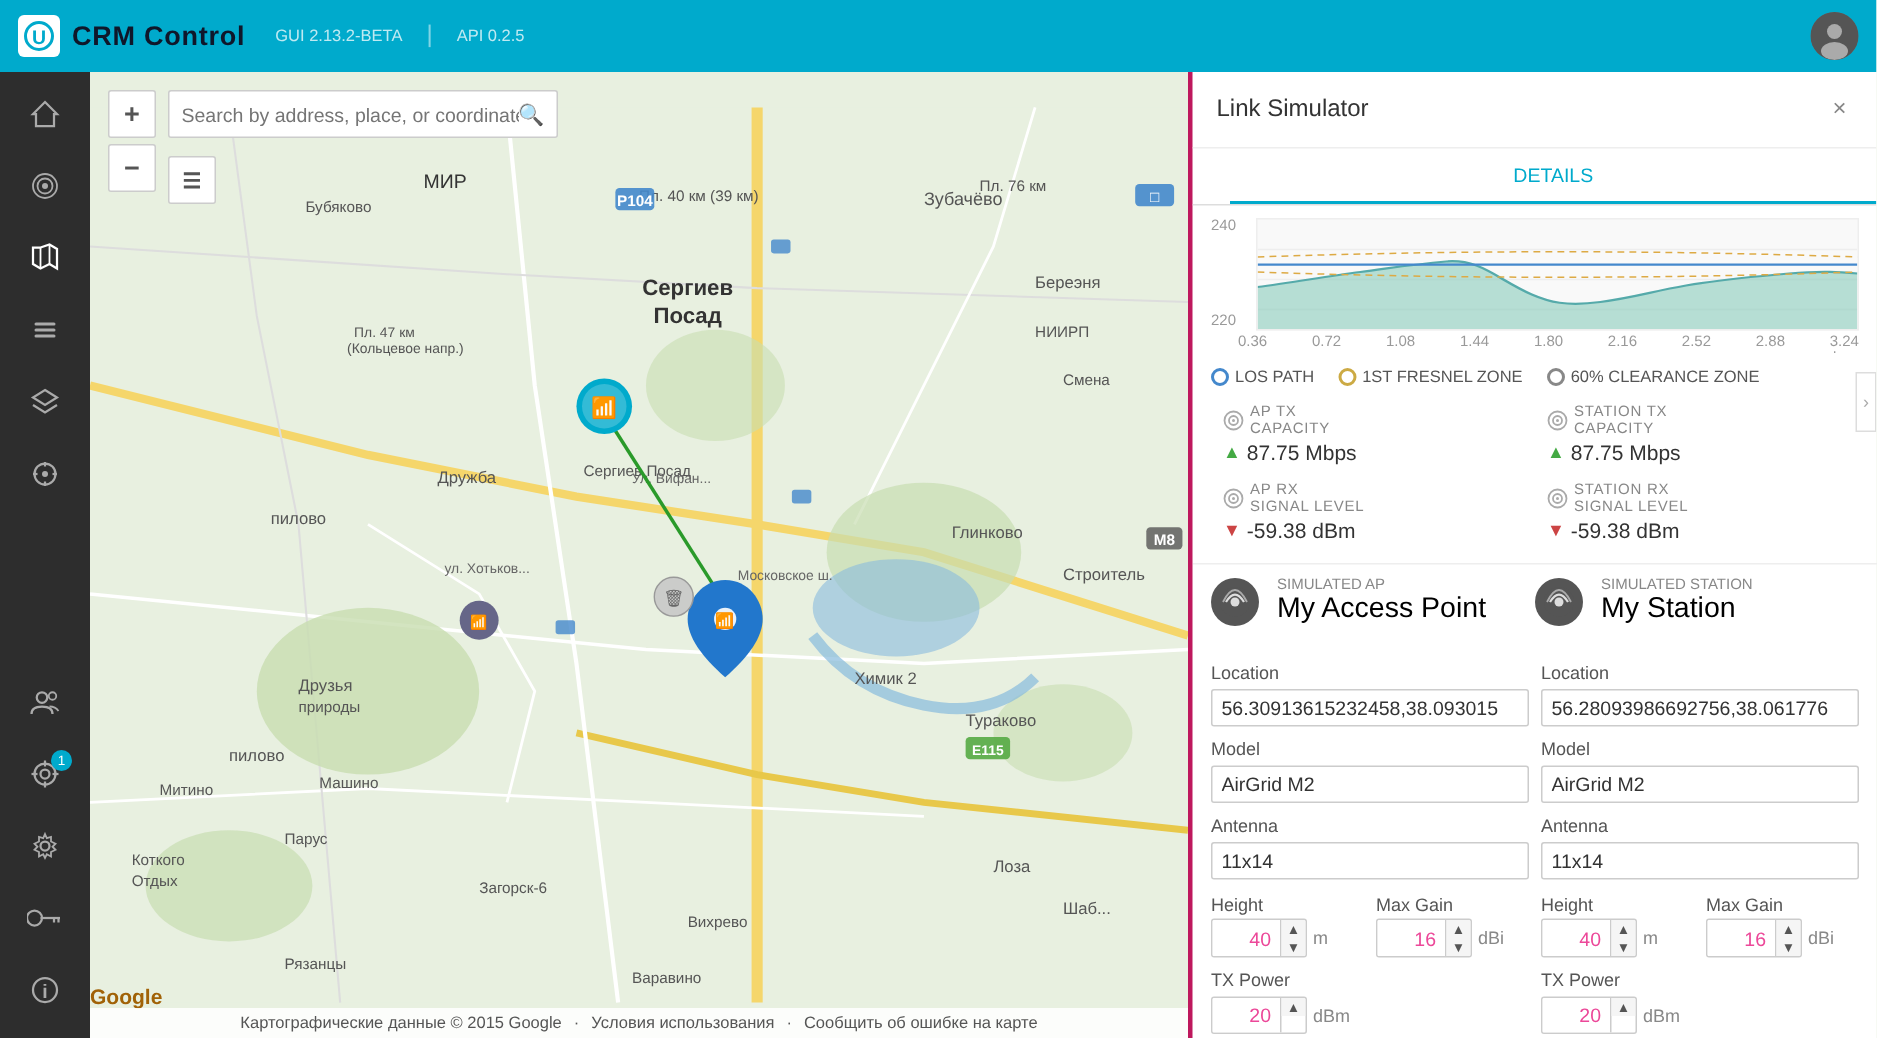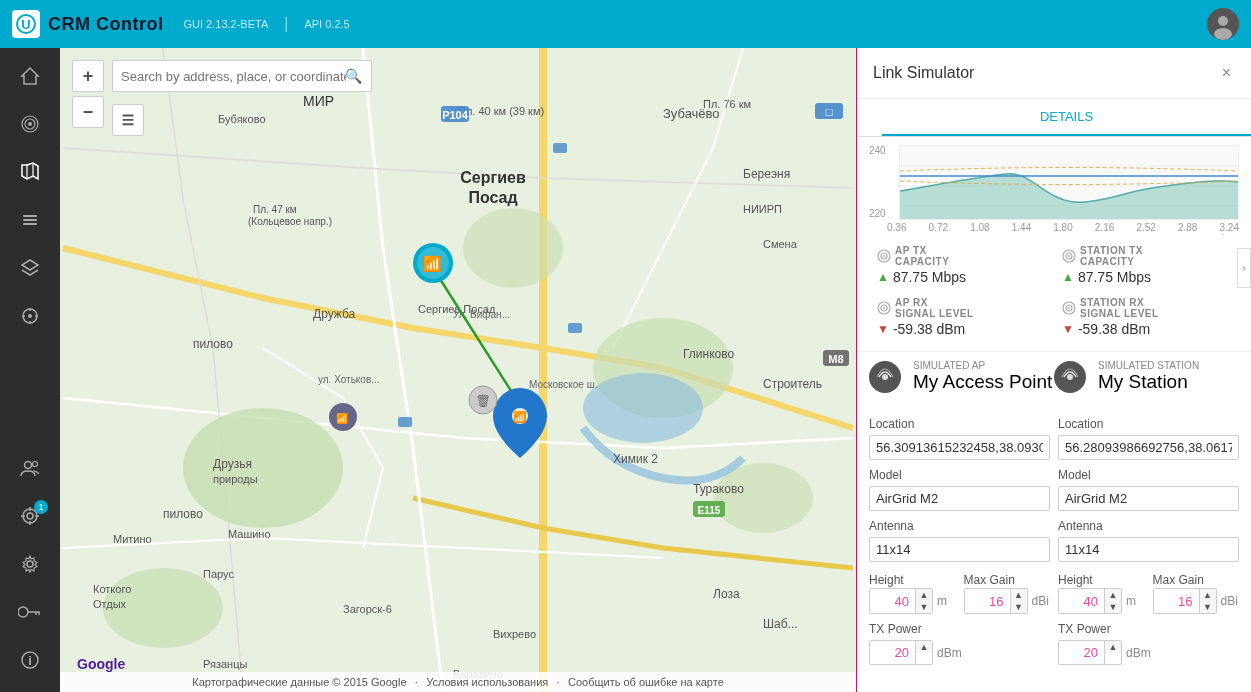--- a/index.html
+++ b/index.html
@@ -141,30 +141,30 @@
       height: 20px;
       display: flex; align-items: center; justify-content: center;
       font-size: 11px; color: #555;
       gap: 8px;
     }
     .map-footer a { color: #555; text-decoration: none; }
 
     
     .google-logo {
       position: absolute;
-      bottom: 20px; left: 17px;
+      bottom: 20px; left: 0;
       font-size: 14px; font-weight: bold;
-      color: #4c1d95;
+      color: #a16207;
     }
 
     
     .panel {
-      width: 395px;
+      width: 459px;
       background: #fff;
-      border-left: 1px solid #be185d;
+      border-left: 3px solid #be185d;
       display: flex;
       flex-direction: column;
       position: relative;
       overflow: hidden;
     }
     .panel-header {
       display: flex;
       align-items: center;
       padding: 12px 16px;
       border-bottom: 1px solid #eee;
@@ -256,21 +256,21 @@
       grid-template-columns: 1fr 1fr;
       gap: 0;
       padding: 0 12px 8px 12px;
     }
     .link-calc-item {
       padding: 6px 8px;
       display: flex; flex-direction: column; gap: 2px;
     }
     .link-calc-label {
       font-size: 10px; color: #888; text-transform: uppercase; letter-spacing: 0.5px;
-      display: flex; align-items: center; gap: 4px; font-weight: bold;
+      display: flex; align-items: center; gap: 4px;
     }
     .link-calc-value {
       font-size: 14px; color: #333; font-weight: 500;
       display: flex; align-items: center; gap: 4px;
     }
     .trend-icon { font-size: 12px; }
     .trend-up { color: #44aa44; }
     .trend-down { color: #cc4444; }
 
     
@@ -659,20 +659,34 @@
             <span>1.80</span>
             <span>2.16</span>
             <span>2.52</span>
             <span>2.88</span>
             <span>3.24</span>
           </div>
           <div class="chart-unit">km</div>
         </div>
       </div>
 
+      <div class="chart-legend">
+        <div class="legend-item">
+          <div class="legend-dot legend-los"></div>
+          <span>LOS PATH</span>
+        </div>
+        <div class="legend-item">
+          <div class="legend-dot legend-fresnel"></div>
+          <span>1ST FRESNEL ZONE</span>
+        </div>
+        <div class="legend-item">
+          <div class="legend-dot legend-clearance"></div>
+          <span>60% CLEARANCE ZONE</span>
+        </div>
+      </div>
 
       <div class="link-calc-grid">
 
         <div class="link-calc-item">
           <div class="link-calc-label">
             <svg width="14" height="14" viewBox="0 0 14 14">
               <circle cx="7" cy="7" r="6" fill="none" stroke="#aaa" stroke-width="1.2"></circle>
               <circle cx="7" cy="7" r="3" fill="none" stroke="#aaa" stroke-width="1.2"></circle>
               <circle cx="7" cy="7" r="1" fill="#aaa"></circle>
             </svg>

